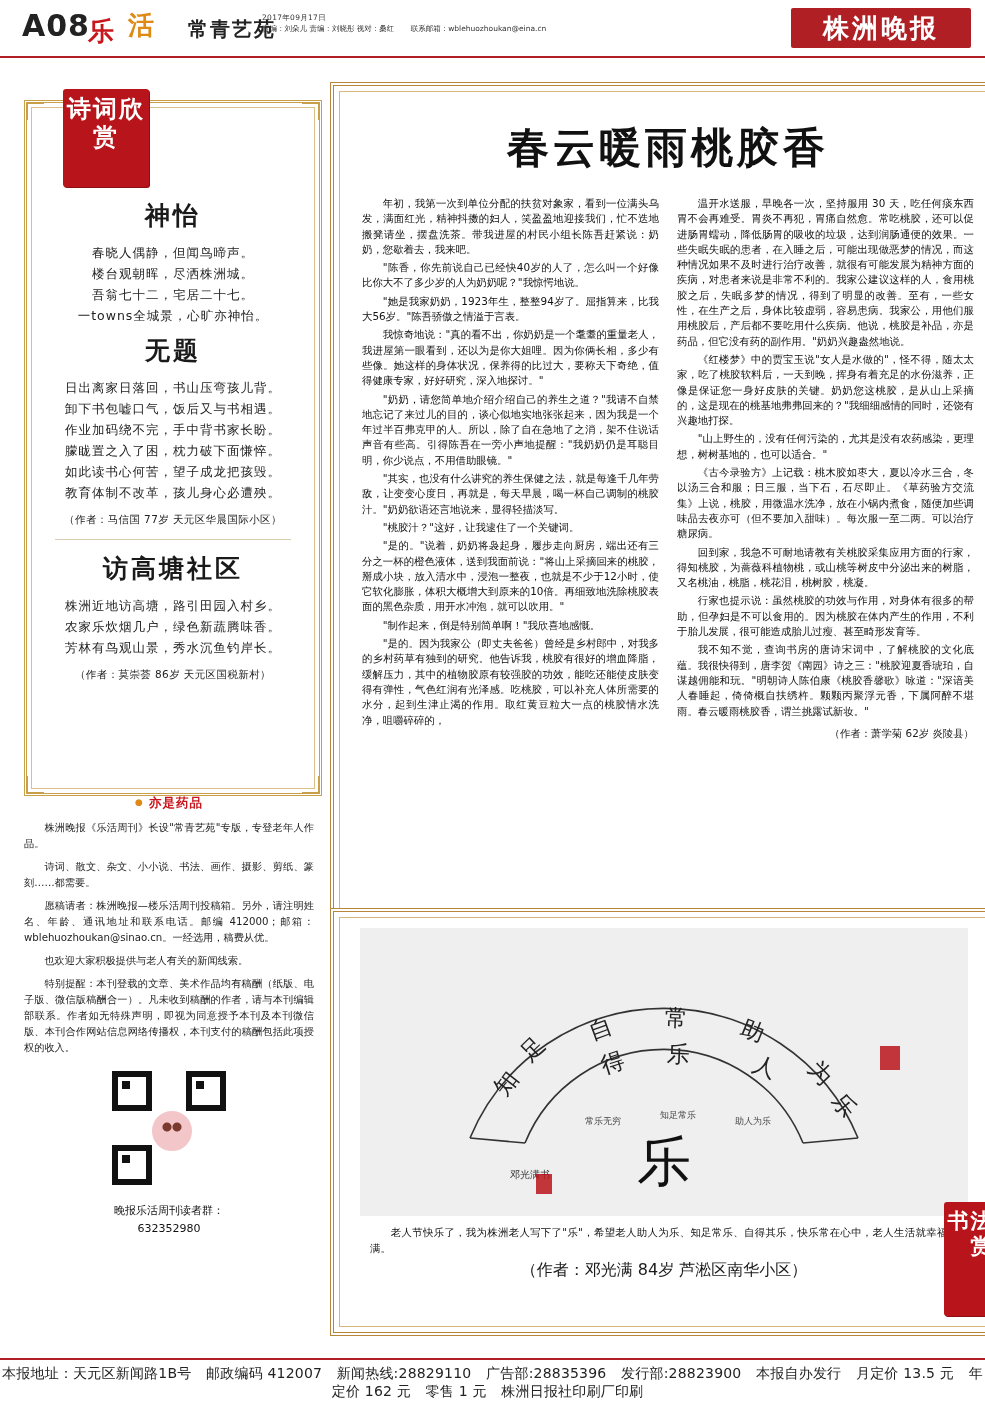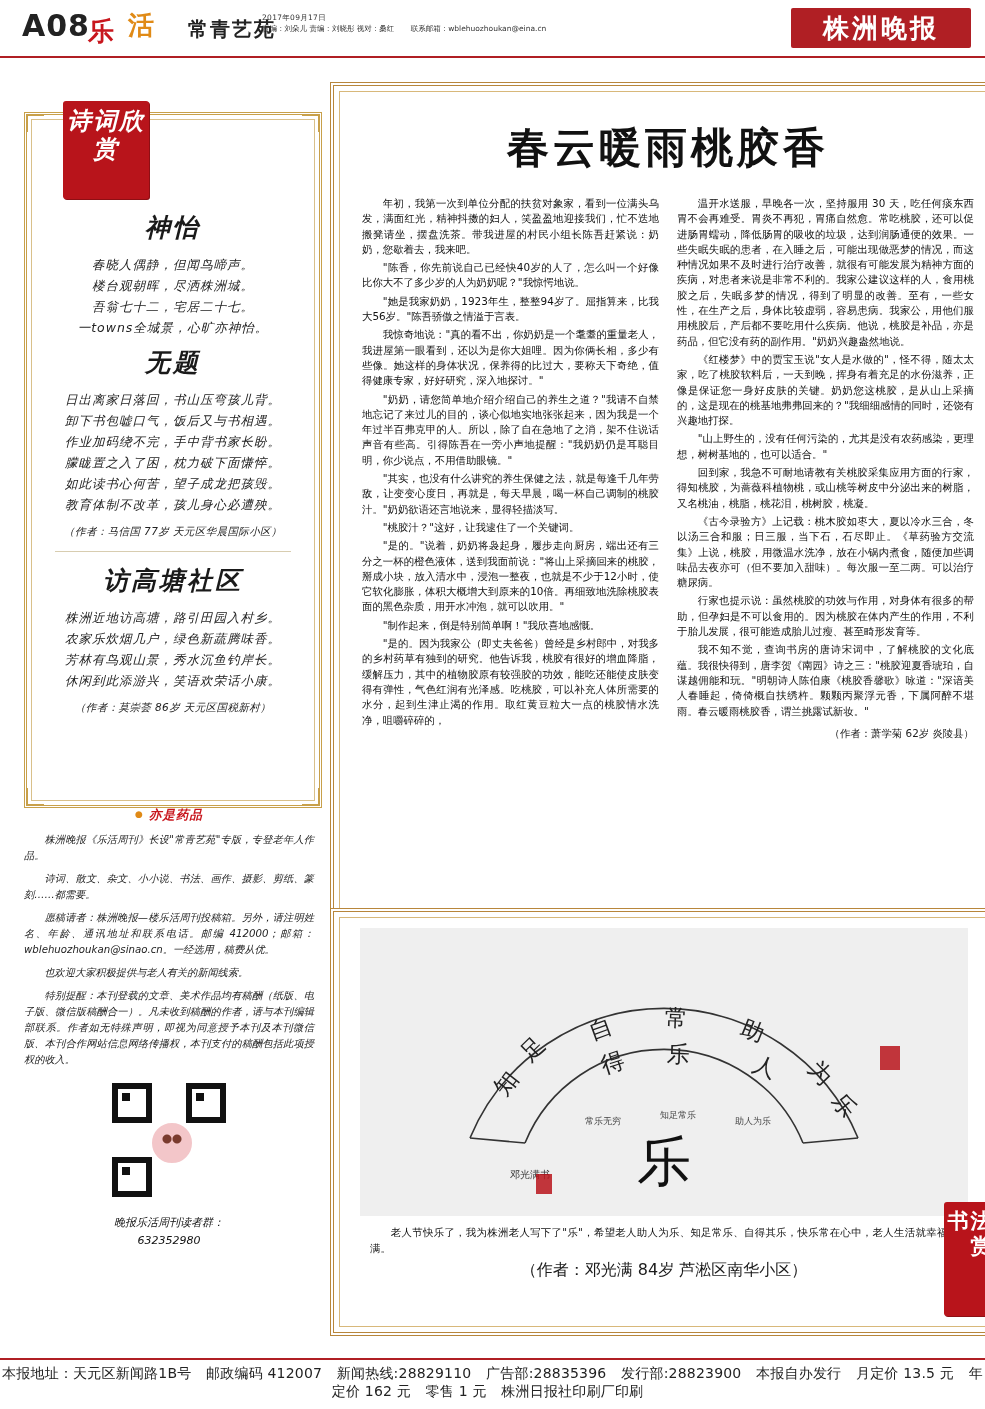--- a/index.html
+++ b/index.html
@@ -45,21 +45,21 @@
     position:absolute; right:14px; top:8px; width:180px; height:40px;
     background:#b01f24; border-radius:2px;
     display:flex; align-items:center; justify-content:center;
   }
   .paper-logo span {
     color:#fff; font-size:26px; font-weight:bold; letter-spacing:3px;
     font-family:"DejaVu Serif","Liberation Serif",serif;
   }
 
   
-  .left-col { position:absolute; left:24px; top:82px; width:290px; height:1240px;font-style:italic; }
+  .left-col { position:absolute; left:24px; top:70px; width:290px; height:1240px; }
 
   .ornate {
     position:relative;
     border:3px double #c8a04a;
     padding:10px;
     background:#fff;
   }
   .ornate:before{
     content:""; position:absolute; left:4px; top:4px; right:4px; bottom:4px;
     border:1px solid #d9c08a; pointer-events:none;
@@ -243,21 +243,20 @@
         <div class="poem-author">（作者：马信国  77岁  天元区华晨国际小区）</div>
       </div>
 
       <div class="divider-line"></div>
 
       <div class="poem">
         <div class="poem-title">访高塘社区</div>
         <div class="poem-line">株洲近地访高塘，路引田园入村乡。</div>
         <div class="poem-line">农家乐炊烟几户，绿色新蔬腾味香。</div>
         <div class="poem-line">芳林有鸟观山景，秀水沉鱼钓岸长。</div>
-        <div class="poem-line">休闲到此添游兴，笑语欢荣话小康。</div>
         <div class="poem-author">（作者：莫崇荟  86岁  天元区国税新村）</div>
       </div>
     </div>
 
     <div class="callout">
       <div class="callout-head">亦是药品</div>
       <p>株洲晚报《乐活周刊》长设"常青艺苑"专版，专登老年人作品。</p>
       <p>诗词、散文、杂文、小小说、书法、画作、摄影、剪纸、篆刻……都需要。</p>
       <p>愿稿请者：株洲晚报—楼乐活周刊投稿箱。另外，请注明姓名、年龄、通讯地址和联系电话。邮编 412000；邮箱：wblehuozhoukan@sinao.cn。一经选用，稿费从优。</p>
       <p>也欢迎大家积极提供与老人有关的新闻线索。</p>
@@ -296,22 +295,22 @@
         <p>"其实，也没有什么讲究的养生保健之法，就是每逢千几年劳敌，让变变心度日，再就是，每天早晨，喝一杯自己调制的桃胶汁。"奶奶欲语还言地说来，显得轻描淡写。</p>
         <p>"桃胶汁？"这好，让我逮住了一个关键词。</p>
         <p>"是的。"说着，奶奶将袅起身，履步走向厨房，端出还有三分之一杯的橙色液体，送到我面前说："将山上采摘回来的桃胶，掰成小块，放入清水中，浸泡一整夜，也就是不少于12小时，使它软化膨胀，体积大概增大到原来的10倍。再细致地洗除桃胶表面的黑色杂质，用开水冲泡，就可以吹用。"</p>
         <p>"制作起来，倒是特别简单啊！"我欣喜地感慨。</p>
         <p>"是的。因为我家公（即丈夫爸爸）曾经是乡村郎中，对我多的乡村药草有独到的研究。他告诉我，桃胶有很好的增血降脂，缓解压力，其中的植物胶原有较强胶的功效，能吃还能使皮肤变得有弹性，气色红润有光泽感。吃桃胶，可以补充人体所需要的水分，起到生津止渴的作用。取红黄豆粒大一点的桃胶情水洗净，咀嚼碎碎的，</p>
       </div>
       <div class="col">
         <p>温开水送服，早晚各一次，坚持服用 30 天，吃任何痰东西胃不会再难受。胃炎不再犯，胃痛自然愈。常吃桃胶，还可以促进肠胃蠕动，降低肠胃的吸收的垃圾，达到润肠通便的效果。一些失眠失眠的患者，在入睡之后，可能出现做恶梦的情况，而这种情况如果不及时进行治疗改善，就很有可能发展为精神方面的疾病，对患者来说是非常不利的。我家公建议这样的人，食用桃胶之后，失眠多梦的情况，得到了明显的改善。至有，一些女性，在生产之后，身体比较虚弱，容易患病。我家公，用他们服用桃胶后，产后都不要吃用什么疾病。他说，桃胶是补品，亦是药品，但它没有药的副作用。"奶奶兴趣盎然地说。</p>
         <p>《红楼梦》中的贾宝玉说"女人是水做的"，怪不得，随太太家，吃了桃胶软料后，一天到晚，挥身有着充足的水份滋养，正像是保证您一身好皮肤的关键。奶奶您这桃胶，是从山上采摘的，这是现在的桃基地弗弗回来的？"我细细感情的同时，还饶有兴趣地打探。</p>
         <p>"山上野生的，没有任何污染的，尤其是没有农药感染，更理想，树树基地的，也可以适合。"</p>
+        <p>《古今录验方》上记载：桃木胶如枣大，夏以冷水三合，冬以汤三合和服；日三服，当下石，石尽即止。《草药验方交流集》上说，桃胶，用微温水洗净，放在小锅内煮食，随便加些调味品去夜亦可（但不要加入甜味）。每次服一至二两。可以治疗糖尿病。</p>
         <p>回到家，我急不可耐地请教有关桃胶采集应用方面的行家，得知桃胶，为蔷薇科植物桃，或山桃等树皮中分泌出来的树脂，又名桃油，桃脂，桃花泪，桃树胶，桃凝。</p>
-        <p>《古今录验方》上记载：桃木胶如枣大，夏以冷水三合，冬以汤三合和服；日三服，当下石，石尽即止。《草药验方交流集》上说，桃胶，用微温水洗净，放在小锅内煮食，随便加些调味品去夜亦可（但不要加入甜味）。每次服一至二两。可以治疗糖尿病。</p>
         <p>行家也提示说：虽然桃胶的功效与作用，对身体有很多的帮助，但孕妇是不可以食用的。因为桃胶在体内产生的作用，不利于胎儿发展，很可能造成胎儿过瘦、甚至畸形发育等。</p>
         <p>我不知不觉，查询书房的唐诗宋词中，了解桃胶的文化底蕴。我很快得到，唐李贺《南园》诗之三："桃胶迎夏香琥珀，自谋越佣能和玩。"明朝诗人陈伯康《桃胶香馨歌》咏道："深谙美人春睡起，倚倚概自扶绣杵。颗颗丙聚浮元香，下属阿醉不堪雨。春云暖雨桃胶香，谓兰挑露试新妆。"</p>
         <div class="byline">（作者：萧学菊    62岁  炎陵县）</div>
       </div>
     </div>
   </div>
 
   <div class="calli-frame">
     <div class="fan-img">
       <svg class="fan-svg" width="608" height="288" viewBox="0 0 608 288">

